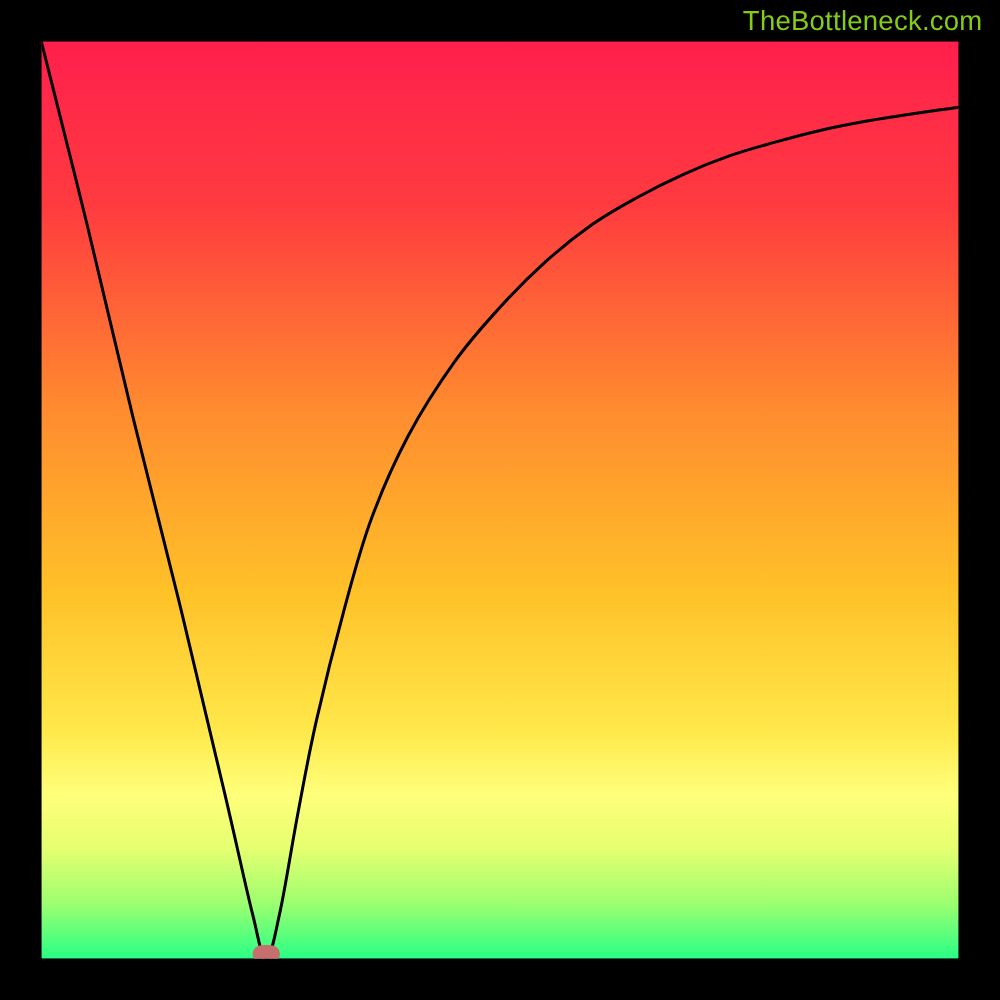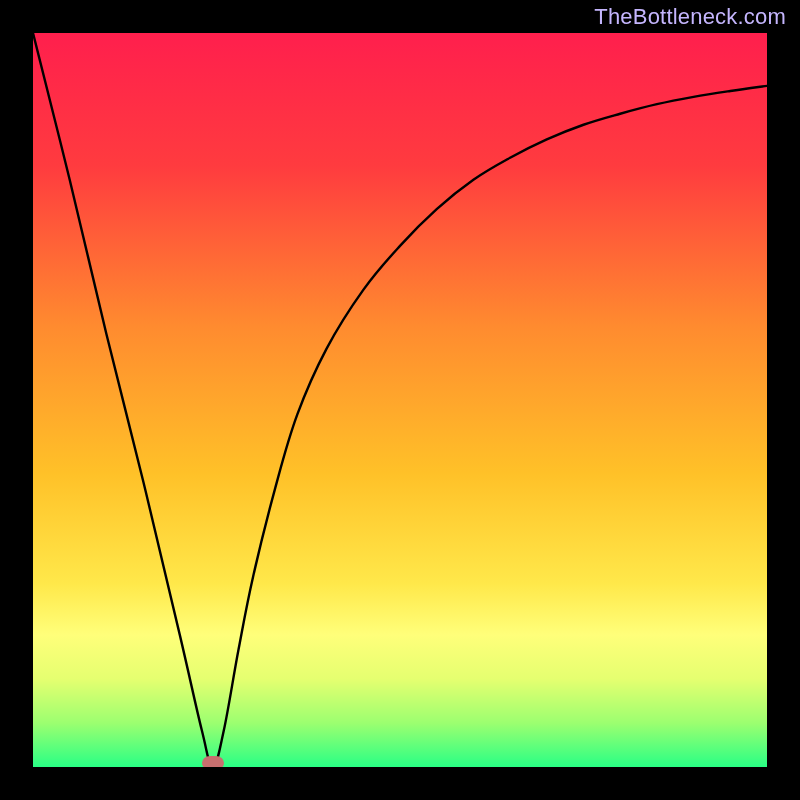--- a/index.html
+++ b/index.html
@@ -16,21 +16,21 @@
     left: 0;
     top: 0;
     width: 800px;
     height: 800px;
     background: #000;
   }
   .watermark {
     position: absolute;
     top: 4px;
     right: 14px;
-    color: #c4b5fd;
+    color: #84cc16;
     font-size: 22px;
     letter-spacing: 0.2px;
     font-weight: 400;
   }
   .plot-area {
     position: absolute;
     left: 33px;
     top: 33px;
     width: 734px;
     height: 734px;

